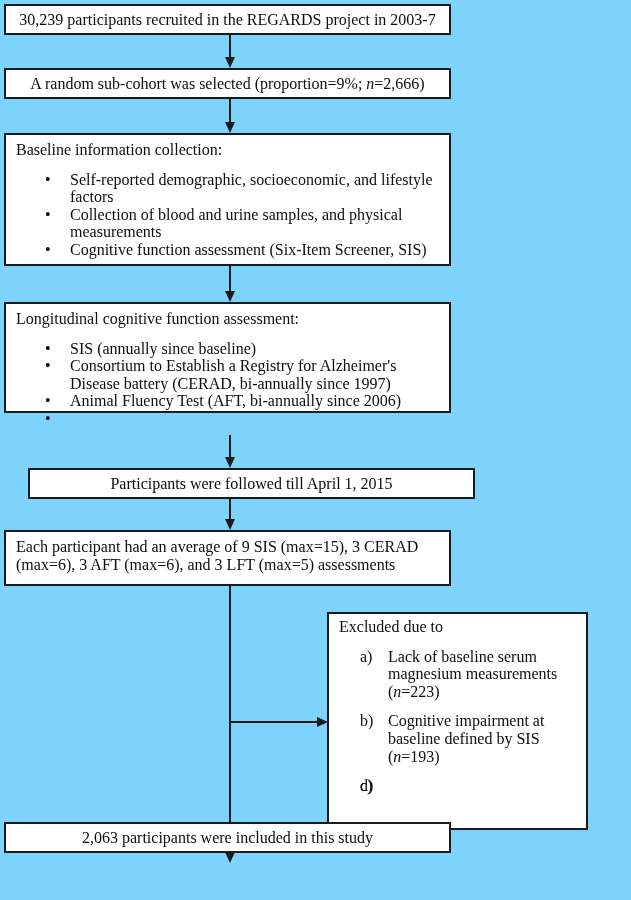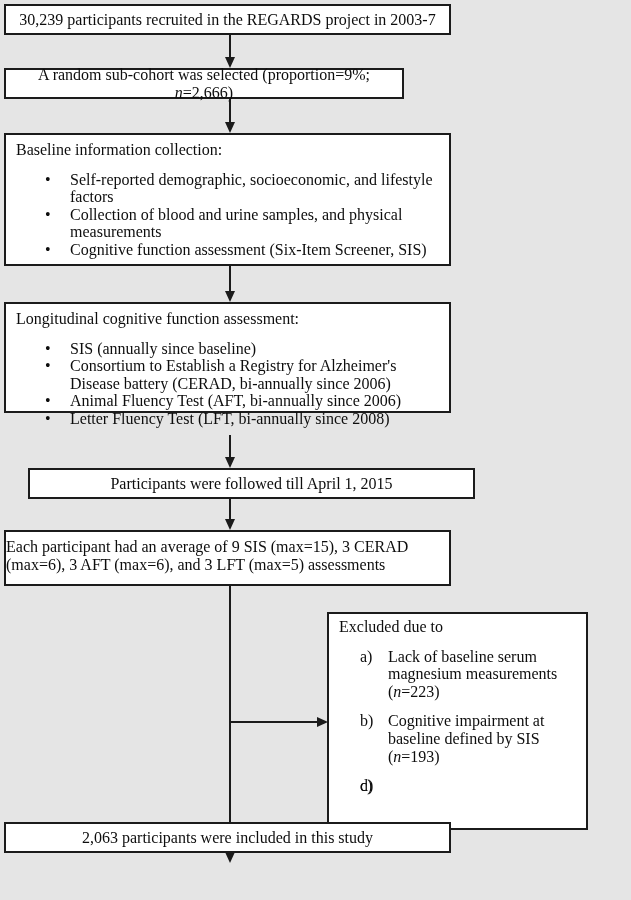--- a/index.html
+++ b/index.html
@@ -1,51 +1,51 @@
 <!DOCTYPE html>
 <html><head>
 <meta charset="utf-8">
 <style>
   html,body { margin:0; padding:0; background:#ffffff; }
   .canvas {
-    position:relative; width:631px; height:900px; background:#e5e5e5;
+    position:relative; width:631px; height:900px; background:#7dd3fc;
     font-family:"Liberation Serif", serif; font-size:16px; line-height:1.1;
     color:#0d0d0d; overflow:hidden;
   }
   .box {
     position:absolute; box-sizing:border-box;
     border:2px solid #1b1b1b; background:#ffffff;
   }
   .center-box { display:flex; align-items:center; justify-content:center; text-align:center; padding:0 6px; }
   .list-box  { padding:6px 10px; }
   .box-title { text-align:left; }
   .blist { margin-top:12px; }
   .bitem { position:relative; padding-left:54px; padding-right:0; text-align:left; }
   .bmark { position:absolute; left:29px; top:0; }
-  .left-box { padding:6px 0; text-align:left; }
+  .left-box { padding:6px 10px; text-align:left; }
   .xbox { padding:4px 8px 4px 10px; }
   .xitem { position:relative; padding-left:49px; margin-top:12px; text-align:left; }
   .xmark { position:absolute; left:21px; top:0; }
   .vline { position:absolute; width:2px; background:#1b1b1b; }
   .hline { position:absolute; height:2px; background:#1b1b1b; }
   .head-down {
     position:absolute; width:0; height:0;
     border-left:5px solid transparent; border-right:5px solid transparent;
     border-top:11px solid #1b1b1b;
   }
   .head-right {
     position:absolute; width:0; height:0;
     border-top:5px solid transparent; border-bottom:5px solid transparent;
     border-left:11px solid #1b1b1b;
   }
   i { font-style:italic; }
 
   
   #box-recruited   { left:4px;   top:4px;   width:447px; height:31px; }
-  #box-subcohort   { left:4px;   top:68px;  width:400px; height:31px; }
+  #box-subcohort   { left:4px;   top:68px;  width:447px; height:31px; }
   #box-baseline    { left:4px;   top:133px; width:447px; height:133px; }
   #box-longitudinal{ left:4px;   top:302px; width:447px; height:111px; }
   #box-followup    { left:4px;   top:468px; width:447px; height:31px;margin-left:24px; }
   #box-assessments { left:4px;   top:530px; width:447px; height:56px; }
   #box-excluded    { left:327px; top:612px; width:261px; height:218px; }
   #box-included    { left:4px;   top:822px; width:447px; height:31px; }
 
   #a1-line { left:229px; top:35px;  height:23px; }
   #a1-head { left:225px; top:57px; }
   #a2-line { left:229px; top:99px;  height:24px; }
@@ -103,29 +103,28 @@
 
   <div class="box list-box" id="box-longitudinal">
     <div class="box-title">Longitudinal cognitive function assessment:</div>
     <div class="blist">
       <div class="bitem">
         <span class="bmark">•</span>
         <span>SIS (annually since baseline)</span>
       </div>
       <div class="bitem">
         <span class="bmark">•</span>
-        <span>Consortium to Establish a Registry for Alzheimer's Disease battery (CERAD, bi-annually since 2006)</span>
+        <span>Consortium to Establish a Registry for Alzheimer's Disease battery (CERAD, bi-annually since 1997)</span>
       </div>
       <div class="bitem">
         <span class="bmark">•</span>
         <span>Animal Fluency Test (AFT, bi-annually since 2006)</span>
       </div>
       <div class="bitem">
         <span class="bmark">•</span>
-        <span>Letter Fluency Test (LFT, bi-annually since 2008)</span>
       </div>
     </div>
   </div>
 
   <div class="vline" id="a4-line"></div>
   <div class="head-down" id="a4-head"></div>
 
   <div class="box center-box" id="box-followup">
     <span>Participants were followed till April 1, 2015</span>
   </div>

